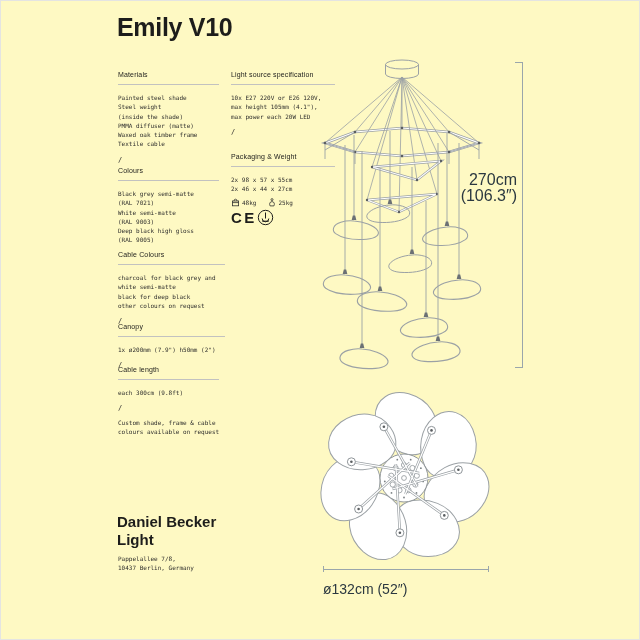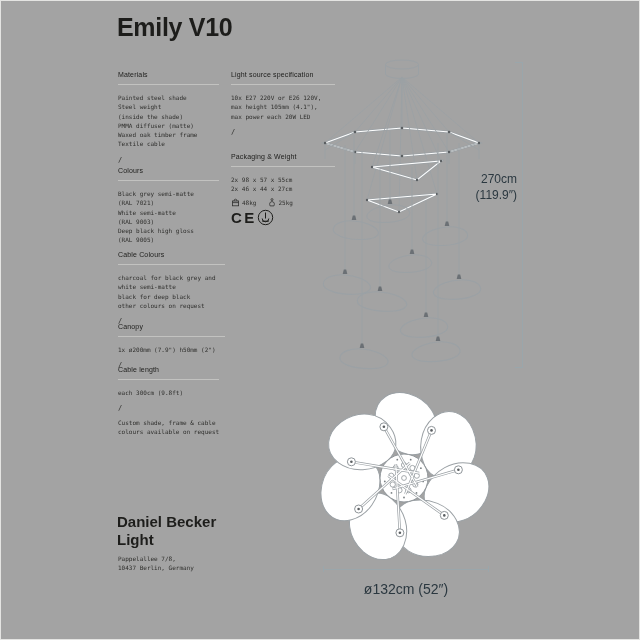--- a/index.html
+++ b/index.html
@@ -1,17 +1,17 @@
 <!DOCTYPE html>
 <html><head>
 <meta charset="utf-8">
 <style>
   html,body{margin:0;padding:0;background:#fff;}
   .page{
-    position:relative;width:640px;height:640px;background:#a3a3a3;
+    position:relative;width:640px;height:640px;background:#fef9c3;
     box-sizing:border-box;border:1px solid #e4e4e2;overflow:hidden;
     font-family:"Liberation Sans",sans-serif;color:#1d1d1b;
   }
   .abs{position:absolute;}
   h1.title{
     position:absolute;left:116px;top:12px;margin:0;
     font-size:25px;font-weight:700;letter-spacing:-0.3px;color:#1d1d1b;
   }
   .sec{position:absolute;}
   .sec-header{
@@ -25,24 +25,24 @@
   .divider{margin-top:7px;font-size:7px;}
   .weights{display:flex;gap:12px;margin-top:4px;align-items:center;}
   .weights .w{display:flex;align-items:center;gap:2px;}
   .marks{position:absolute;left:230px;top:208px;display:flex;align-items:center;}
   .ce{font-size:15px;font-weight:600;letter-spacing:2.5px;color:#1d1d1b;}
   .studio{position:absolute;left:116px;top:512px;font-size:15px;line-height:17.5px;font-weight:700;color:#1d1d1b;}
   .address{position:absolute;left:117px;top:553px;}
   .dim-line-v{position:absolute;left:521px;top:62px;width:1px;height:305px;background:#9aa6ab;}
   .tick-h{position:absolute;width:8px;height:1px;background:#9aa6ab;}
   .dim-v-label{position:absolute;left:436px;top:171px;width:80px;text-align:right;
-    font-size:12px;line-height:15.5px;color:#2b3840;}
+    font-size:16px;line-height:15.5px;color:#2b3840;}
   .dim-line-h{position:absolute;left:322px;top:568px;width:166px;height:1px;background:#9aa6ab;}
   .tick-v{position:absolute;width:1px;height:6px;background:#9aa6ab;}
-  .dim-h-label{position:absolute;left:322px;top:580px;width:166px;text-align:center;
+  .dim-h-label{position:absolute;left:322px;top:580px;width:166px;text-align:left;
     font-size:14px;color:#2b3840;}
   svg{display:block;}
 </style>
 </head>
 <body>
 
 <div class="page">
 
   <h1 class="title">Emily V10</h1>
 
@@ -242,21 +242,21 @@
           <use href="#petalside" transform="translate(0,1) scale(-1.12,1.12)"></use>
         </g>
     </g>
   </svg>
 
   <div class="dim-line-v"></div>
   <div class="tick-h" style="left:514px;top:61px"></div>
   <div class="tick-h" style="left:514px;top:366px"></div>
   <div class="dim-v-label">
     <div>270cm</div>
-    <div>(119.9″)</div>
+    <div>(106.3″)</div>
   </div>
 
   <svg class="abs" style="left:314px;top:390px" width="178" height="178" viewBox="0 0 178 178">
     <defs>
       <path id="petalplan" d="M0,-24 C-18,-26 -34,-39 -37,-56 C-40,-75 -25,-86 -7,-84 C14,-81 28,-65 25,-46 C23,-32 13,-23 0,-24 Z"></path>
     </defs>
     <g transform="translate(89,87)" fill="#ffffff" stroke="#9ba1a5" stroke-width="1">
       <use href="#petalplan" transform="rotate(8)"></use>
       <use href="#petalplan" transform="rotate(59.4)"></use>
       <use href="#petalplan" transform="rotate(110.8)"></use>

